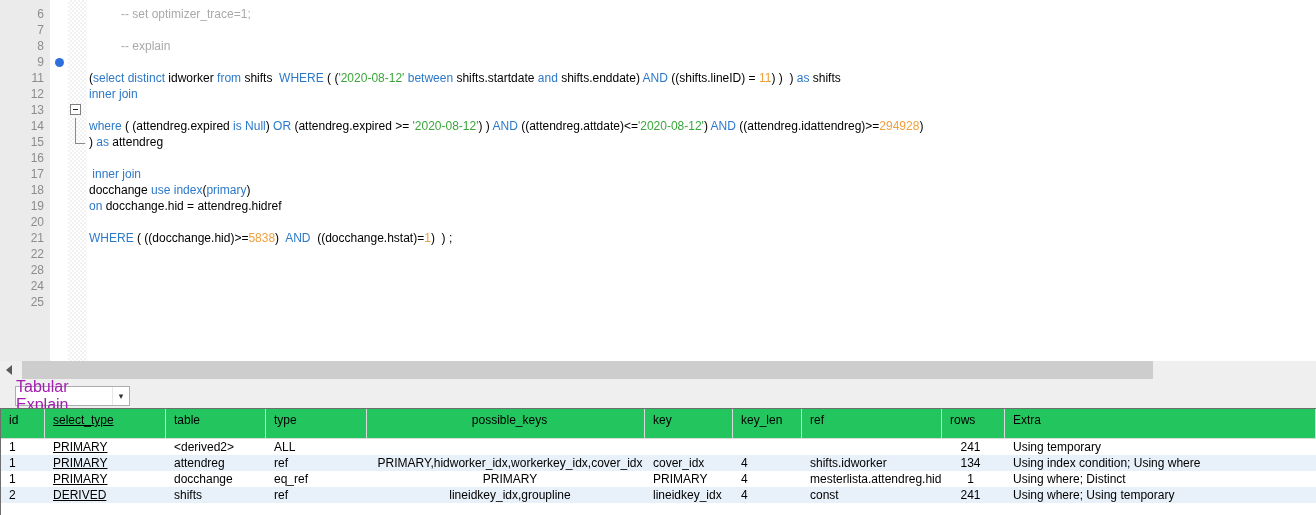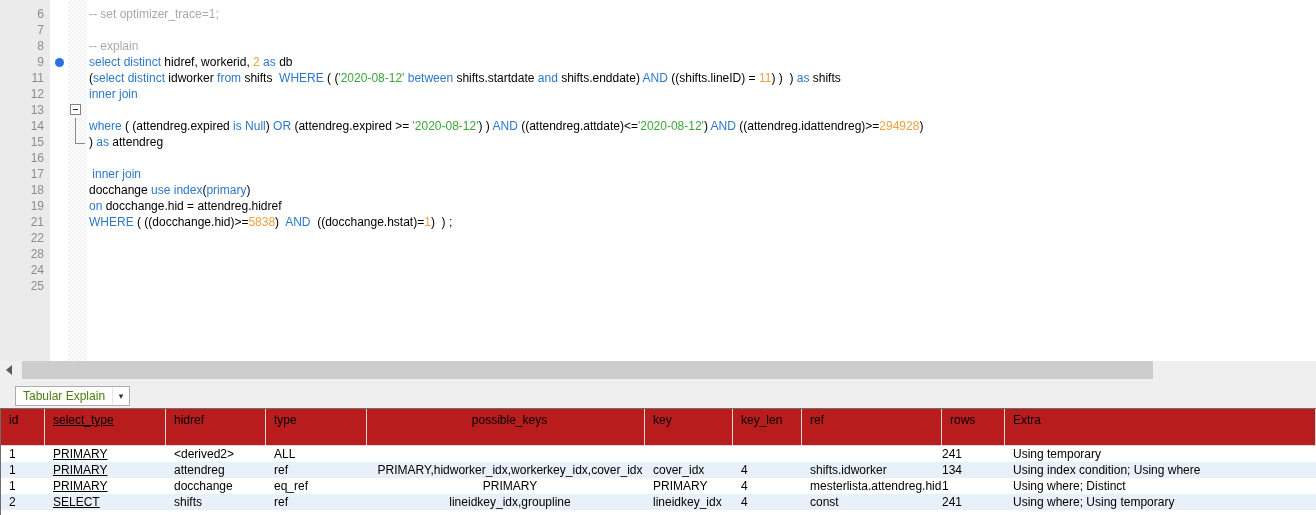--- a/index.html
+++ b/index.html
@@ -20,73 +20,74 @@
   .gutter-cell{width:50px;flex:0 0 auto;text-align:right;padding-right:6px;box-sizing:border-box;color:var(--gutter_text,#8c8c8c);}
   .marker-cell{width:18px;flex:0 0 auto;display:flex;align-items:center;justify-content:center;}
   .dot{width:9px;height:9px;border-radius:50%;background:var(--marker_dot,#2e6fe0);}
   .fold-cell{width:19px;flex:0 0 auto;position:relative;}
   .fold-box{position:absolute;left:2px;top:2px;width:11px;height:11px;box-sizing:border-box;border:1px solid #7f7f7f;background:#fff;}
   .fold-box::after{content:"";position:absolute;left:2px;right:2px;top:4px;border-top:1px solid #222;}
   .fold-line{position:absolute;left:7px;top:0;width:0;height:16px;border-left:1px solid #8a8a8a;}
   .fold-end{position:absolute;left:7px;top:0;width:9px;height:9px;border-left:1px solid #8a8a8a;border-bottom:1px solid #8a8a8a;}
   .code-text{padding-left:2px;color:var(--identifier,#000);}
   .tok-kw{color:var(--keyword,#2d79c9);}
-  .tok-com{color:var(--comment,#a9a9a9);}
+  .tok-com{color:var(--comment,#a9a9a9);margin-left:32px;}
   .tok-str{color:var(--string,#3aa63a);}
   .tok-num{color:var(--number,#f0a03c);}
   .tok-id{color:var(--identifier,#000);}
   
   .hscroll{position:absolute;left:0;top:361px;width:1316px;height:18px;background:#efefef;}
   .hs-arrow{position:absolute;left:0;top:0;width:18px;height:18px;display:flex;align-items:center;justify-content:center;}
   .hs-arrow .tri{width:0;height:0;border-top:5px solid transparent;border-bottom:5px solid transparent;border-right:6px solid #5a5a5a;}
   .hs-thumb{position:absolute;left:22px;top:0;width:1131px;height:18px;background:#cdcdcd;}
   
   .results{position:absolute;left:0;top:379px;width:1316px;height:136px;background:#efefef;}
   .combo{position:absolute;left:15px;top:7px;width:115px;height:20px;background:#fff;border:1px solid #abadb3;box-sizing:border-box;display:flex;align-items:center;}
-  .combo-label{flex:1;padding-left:7px;font-size:12px;color:#4d7c0f;line-height:18px;}
+  .combo-label{flex:1;font-size:16px;color:#a21caf;line-height:18px;}
   .combo-btn{width:16px;height:100%;display:flex;align-items:center;justify-content:center;font-size:9px;color:#333;border-left:1px solid #e6e6e6;}
   .grid{position:absolute;left:0;top:29px;right:0;bottom:0;background:#fff;border-top:1px solid #6e6e6e;border-left:1px solid #6e6e6e;box-sizing:border-box;overflow:hidden;}
-  .grid-header{display:flex;height:37px;background:#b91c1c;}
+  .grid-header{display:flex;height:30px;background:#22c55e;}
   .hcell{box-sizing:border-box;font-size:12px;color:#000;padding:4px 0 0 8px;border-right:1px solid #d9d9d9;border-bottom:1px solid #d9d9d9;overflow:hidden;white-space:nowrap;}
   .grid-row{display:flex;height:16px;line-height:16px;}
   .grid-row.stripe{background:var(--stripe,#e8f1fa);}
   .cell{box-sizing:border-box;font-size:12px;color:#000;padding-left:8px;overflow:hidden;white-space:nowrap;}
   .c0{width:44px;flex:0 0 auto;}
   .c1{width:121px;flex:0 0 auto;text-decoration:underline;}
   .c2{width:100px;flex:0 0 auto;}
   .c3{width:101px;flex:0 0 auto;}
   .c4{width:278px;flex:0 0 auto;text-align:center;}
   .c5{width:88px;flex:0 0 auto;}
   .c6{width:69px;flex:0 0 auto;}
   .c7{width:140px;flex:0 0 auto;}
   .c8{width:63px;flex:0 0 auto;}
   .c9{flex:1;}
-  .cell.c8{text-align:left;padding-left:0;padding-right:6px;}
+  .cell.c8{text-align:center;padding-left:0;padding-right:6px;}
 </style>
 </head>
 <body style="--keyword: #2d79c9; --comment: #a9a9a9; --string: #3aa63a; --number: #f0a03c; --identifier: #000000; --stripe: #e8f1fa; --marker_dot: #2e6fe0; --gutter_bg: #ebebeb; --gutter_text: #8c8c8c;">
 
 <div class="editor">
   <div class="gutter-bg"></div>
   <div class="marker-bg"></div>
   <div class="fold-bg"></div>
   <div class="lines">
       <div class="code-line"><div class="gutter-cell">6</div><div class="marker-cell"></div><div class="fold-cell"></div><div class="code-text"><span class="tok-com">-- set optimizer_trace=1;</span></div></div>
       <div class="code-line"><div class="gutter-cell">7</div><div class="marker-cell"></div><div class="fold-cell"></div><div class="code-text"></div></div>
       <div class="code-line"><div class="gutter-cell">8</div><div class="marker-cell"></div><div class="fold-cell"></div><div class="code-text"><span class="tok-com">-- explain</span></div></div>
-      <div class="code-line"><div class="gutter-cell">9</div><div class="marker-cell"><div class="dot"></div></div><div class="fold-cell"></div><div class="code-text"><span class="tok-kw">select distinct</span><span class="tok-id"> hidref, workerid, </span><span class="tok-num">2</span><span class="tok-id"> </span><span class="tok-kw">as</span><span class="tok-id"> db</span></div></div>
+      <div class="code-line"><div class="gutter-cell">9</div><div class="marker-cell"><div class="dot"></div></div><div class="fold-cell"></div></div>
       <div class="code-line"><div class="gutter-cell">11</div><div class="marker-cell"></div><div class="fold-cell"></div><div class="code-text"><span class="tok-id">(</span><span class="tok-kw">select distinct</span><span class="tok-id"> idworker </span><span class="tok-kw">from</span><span class="tok-id"> shifts  </span><span class="tok-kw">WHERE</span><span class="tok-id"> ( (</span><span class="tok-str">'2020-08-12'</span><span class="tok-id"> </span><span class="tok-kw">between</span><span class="tok-id"> shifts.startdate </span><span class="tok-kw">and</span><span class="tok-id"> shifts.enddate) </span><span class="tok-kw">AND</span><span class="tok-id"> ((shifts.lineID) = </span><span class="tok-num">11</span><span class="tok-id">) )  ) </span><span class="tok-kw">as</span><span class="tok-id"> shifts</span></div></div>
       <div class="code-line"><div class="gutter-cell">12</div><div class="marker-cell"></div><div class="fold-cell"></div><div class="code-text"><span class="tok-kw">inner join</span></div></div>
       <div class="code-line"><div class="gutter-cell">13</div><div class="marker-cell"></div><div class="fold-cell"><div class="fold-box"></div></div></div>
       <div class="code-line"><div class="gutter-cell">14</div><div class="marker-cell"></div><div class="fold-cell"><div class="fold-line"></div></div><div class="code-text"><span class="tok-kw">where</span><span class="tok-id"> ( (attendreg.expired </span><span class="tok-kw">is Null</span><span class="tok-id">) </span><span class="tok-kw">OR</span><span class="tok-id"> (attendreg.expired &gt;= </span><span class="tok-str">'2020-08-12'</span><span class="tok-id">) ) </span><span class="tok-kw">AND</span><span class="tok-id"> ((attendreg.attdate)&lt;=</span><span class="tok-str">'2020-08-12'</span><span class="tok-id">) </span><span class="tok-kw">AND</span><span class="tok-id"> ((attendreg.idattendreg)&gt;=</span><span class="tok-num">294928</span><span class="tok-id">)</span></div></div>
       <div class="code-line"><div class="gutter-cell">15</div><div class="marker-cell"></div><div class="fold-cell"><div class="fold-end"></div></div><div class="code-text"><span class="tok-id">) </span><span class="tok-kw">as</span><span class="tok-id"> attendreg</span></div></div>
       <div class="code-line"><div class="gutter-cell">16</div><div class="marker-cell"></div><div class="fold-cell"></div></div>
       <div class="code-line"><div class="gutter-cell">17</div><div class="marker-cell"></div><div class="fold-cell"></div><div class="code-text"><span class="tok-id"> </span><span class="tok-kw">inner join</span></div></div>
       <div class="code-line"><div class="gutter-cell">18</div><div class="marker-cell"></div><div class="fold-cell"></div><div class="code-text"><span class="tok-id">docchange </span><span class="tok-kw">use index</span><span class="tok-id">(</span><span class="tok-kw">primary</span><span class="tok-id">)</span></div></div>
       <div class="code-line"><div class="gutter-cell">19</div><div class="marker-cell"></div><div class="fold-cell"></div><div class="code-text"><span class="tok-kw">on</span><span class="tok-id"> docchange.hid = attendreg.hidref</span></div></div>
+      <div class="code-line"><div class="gutter-cell">20</div><div class="marker-cell"></div><div class="fold-cell"></div><div class="code-text"></div></div>
       <div class="code-line"><div class="gutter-cell">21</div><div class="marker-cell"></div><div class="fold-cell"></div><div class="code-text"><span class="tok-kw">WHERE</span><span class="tok-id"> ( ((docchange.hid)&gt;=</span><span class="tok-num">5838</span><span class="tok-id">)  </span><span class="tok-kw">AND</span><span class="tok-id">  ((docchange.hstat)=</span><span class="tok-num">1</span><span class="tok-id">)  ) ;</span></div></div>
       <div class="code-line"><div class="gutter-cell">22</div><div class="marker-cell"></div><div class="fold-cell"></div><div class="code-text"></div></div>
       <div class="code-line"><div class="gutter-cell">28</div><div class="marker-cell"></div><div class="fold-cell"></div><div class="code-text"></div></div>
       <div class="code-line"><div class="gutter-cell">24</div><div class="marker-cell"></div><div class="fold-cell"></div></div>
       <div class="code-line"><div class="gutter-cell">25</div><div class="marker-cell"></div><div class="fold-cell"></div><div class="code-text"></div></div>
     </div>
 </div>
 
 <div class="hscroll">
   <div class="hs-arrow">
@@ -97,21 +98,21 @@
 
 <div class="results">
   <div class="combo">
     <span class="combo-label">Tabular Explain</span>
     <span class="combo-btn">▾</span>
   </div>
   <div class="grid">
     <div class="grid-header">
         <div class="hcell c0">id</div>
         <div class="hcell c1">select_type</div>
-        <div class="hcell c2">hidref</div>
+        <div class="hcell c2">table</div>
         <div class="hcell c3">type</div>
         <div class="hcell c4">possible_keys</div>
         <div class="hcell c5">key</div>
         <div class="hcell c6">key_len</div>
         <div class="hcell c7">ref</div>
         <div class="hcell c8">rows</div>
         <div class="hcell c9">Extra</div>
       </div>
     <div>
         <div class="grid-row">
@@ -145,21 +146,21 @@
           <div class="cell c3">eq_ref</div>
           <div class="cell c4">PRIMARY</div>
           <div class="cell c5">PRIMARY</div>
           <div class="cell c6">4</div>
           <div class="cell c7">mesterlista.attendreg.hidref</div>
           <div class="cell c8">1</div>
           <div class="cell c9">Using where; Distinct</div>
         </div>
         <div class="grid-row stripe">
           <div class="cell c0">2</div>
-          <div class="cell c1">SELECT</div>
+          <div class="cell c1">DERIVED</div>
           <div class="cell c2">shifts</div>
           <div class="cell c3">ref</div>
           <div class="cell c4">lineidkey_idx,groupline</div>
           <div class="cell c5">lineidkey_idx</div>
           <div class="cell c6">4</div>
           <div class="cell c7">const</div>
           <div class="cell c8">241</div>
           <div class="cell c9">Using where; Using temporary</div>
         </div>
       </div>

